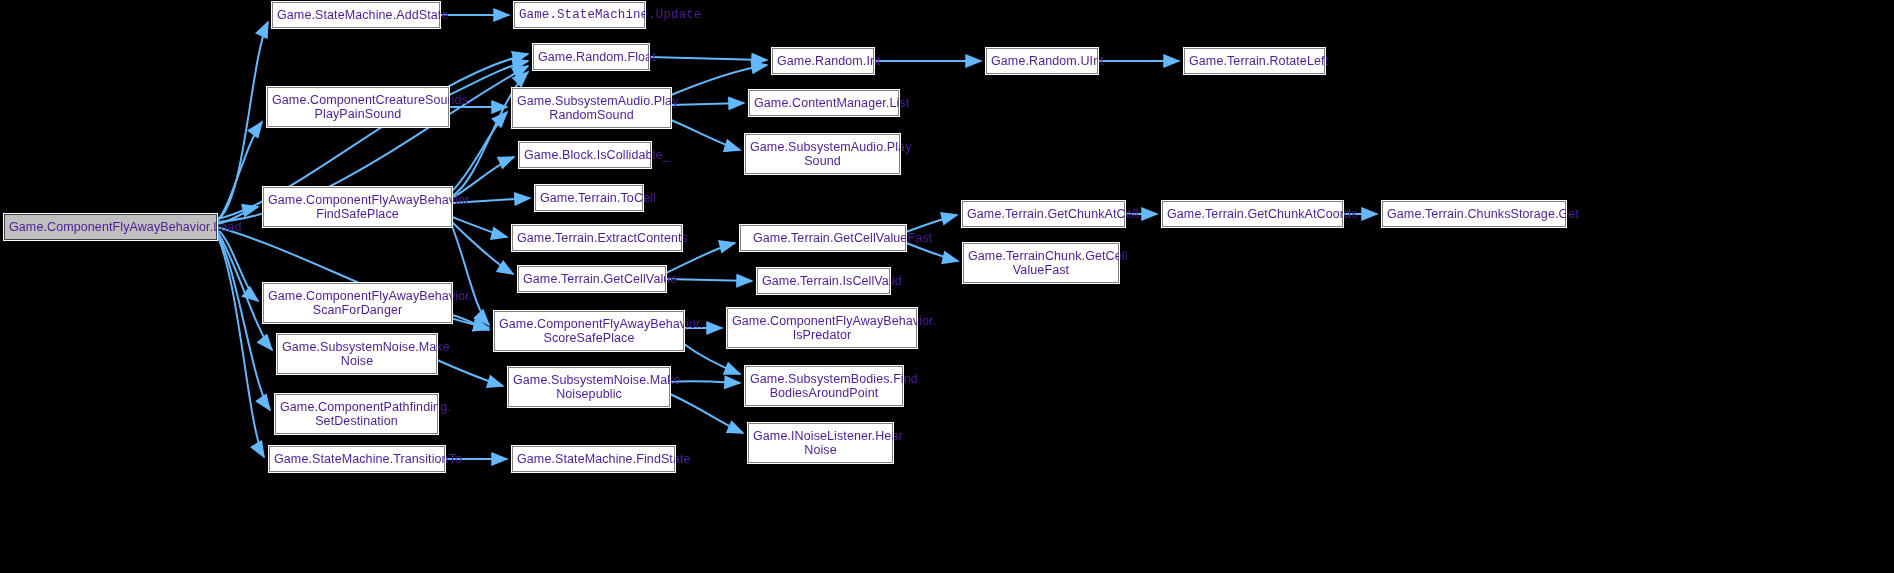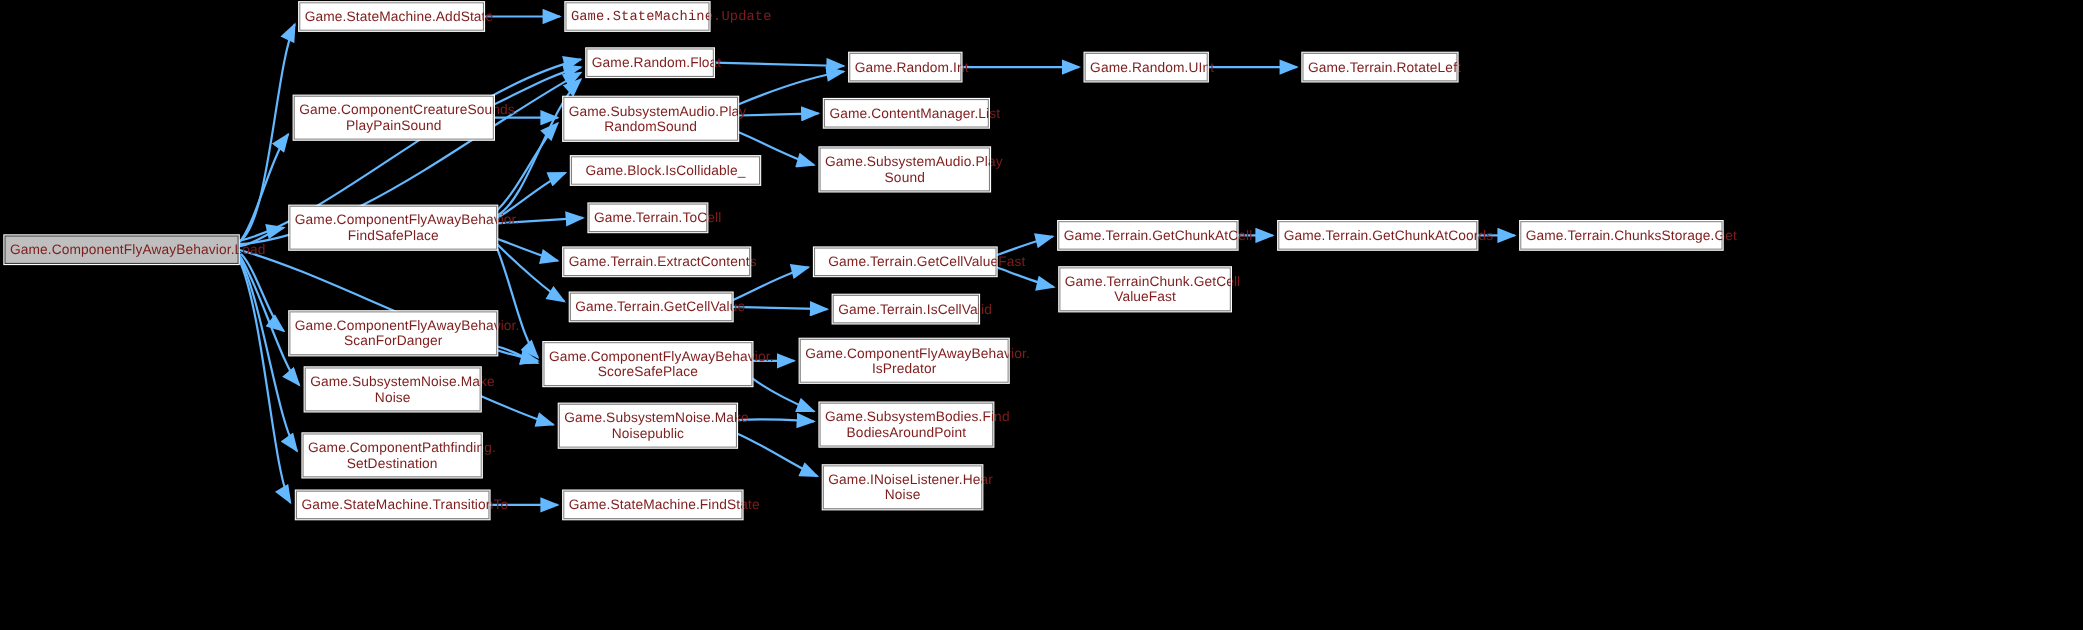--- a/index.html
+++ b/index.html
@@ -27,21 +27,21 @@
   .node {
     position: absolute;
     box-sizing: border-box;
     background: #ffffff;
     border: 1px solid #808080;
     outline: 1px solid #ffffff;
     display: flex;
     align-items: center;
     justify-content: center;
     text-align: center;
-    color: #7f1d1d;
+    color: #4c1d95;
     font-size: 12.5px;
     line-height: 14px;
     letter-spacing: 0.1px;
     padding: 1px 4px;
     white-space: pre-line;
     box-shadow: 1px 1px 0 rgba(0,0,0,0.35);
   }
   .node.root {
     background: #bfbfbf;
     border: 1px solid #404040;
@@ -111,21 +111,21 @@
       <div class="node" style="left: 772px; top: 48px; width: 102px; height: 26px;"><span class="node-label">Game.Random.Int</span></div>
       <div class="node" style="left: 986px; top: 48px; width: 112px; height: 26px;"><span class="node-label">Game.Random.UInt</span></div>
       <div class="node" style="left: 1184px; top: 48px; width: 141px; height: 26px;"><span class="node-label">Game.Terrain.RotateLeft</span></div>
       <div class="node" style="left: 267px; top: 87px; width: 182px; height: 40px;"><span class="node-label">Game.ComponentCreatureSounds.
 PlayPainSound</span></div>
       <div class="node" style="left: 512px; top: 88px; width: 159px; height: 40px;"><span class="node-label">Game.SubsystemAudio.Play
 RandomSound</span></div>
       <div class="node" style="left: 749px; top: 90px; width: 150px; height: 26px;"><span class="node-label">Game.ContentManager.List</span></div>
       <div class="node" style="left: 745px; top: 134px; width: 155px; height: 40px;"><span class="node-label">Game.SubsystemAudio.Play
 Sound</span></div>
-      <div class="node" style="left: 519px; top: 142px; width: 172px; height: 26px; text-align: center;"><span class="node-label">Game.Block.IsCollidable_</span></div>
+      <div class="node" style="left: 519px; top: 142px; width: 132px; height: 26px; text-align: center;"><span class="node-label">Game.Block.IsCollidable_</span></div>
       <div class="node" style="left: 535px; top: 185px; width: 108px; height: 26px;"><span class="node-label">Game.Terrain.ToCell</span></div>
       <div class="node" style="left: 263px; top: 187px; width: 189px; height: 40px;"><span class="node-label">Game.ComponentFlyAwayBehavior.
 FindSafePlace</span></div>
       <div class="node" style="left: 962px; top: 201px; width: 163px; height: 26px;"><span class="node-label">Game.Terrain.GetChunkAtCell</span></div>
       <div class="node" style="left: 1162px; top: 201px; width: 181px; height: 26px;"><span class="node-label">Game.Terrain.GetChunkAtCoords</span></div>
       <div class="node" style="left: 1382px; top: 201px; width: 184px; height: 26px;"><span class="node-label">Game.Terrain.ChunksStorage.Get</span></div>
       <div class="node" style="left: 512px; top: 225px; width: 170px; height: 26px;"><span class="node-label">Game.Terrain.ExtractContents</span></div>
       <div class="node" style="left: 740px; top: 225px; width: 166px; height: 26px; padding-left: 12px;"><span class="node-label">Game.Terrain.GetCellValueFast</span></div>
       <div class="node" style="left: 963px; top: 243px; width: 156px; height: 40px;"><span class="node-label">Game.TerrainChunk.GetCell
 ValueFast</span></div>

